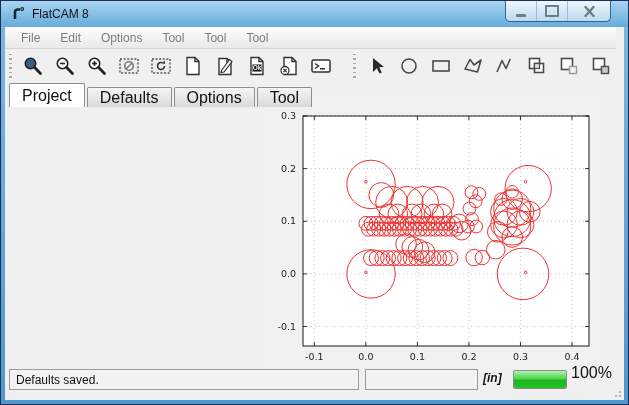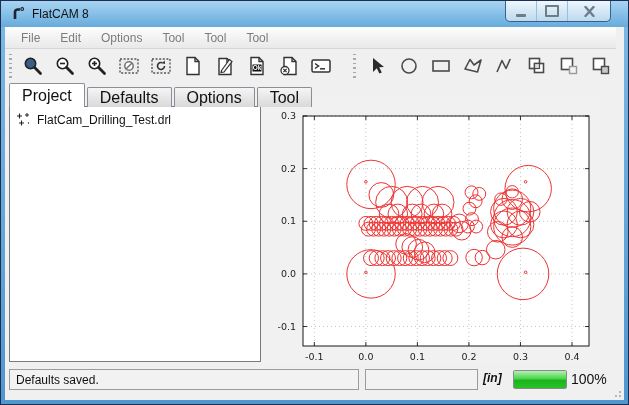--- a/index.html
+++ b/index.html
@@ -36,21 +36,21 @@
   .tree-item{display:flex;align-items:center;gap:6px;padding:5px 4px 0 6px;font-size:12px;color:#111;}
   .figure{position:absolute;left:258px;top:68px;width:336px;height:267px;background:#f1f1f1;}
   .statusbar{position:absolute;left:0;right:0;bottom:0;height:36px;background:#f0f0f0;padding-left:32px;}
   .status-panel{position:absolute;top:5px;height:21px;box-sizing:border-box;
     border:1px solid #9b9b9b;background:#f2f2f2;font-size:12px;color:#111;
     display:flex;align-items:center;padding:0 6px;}
   .units-label{position:absolute;top:7px;font-size:12px;font-weight:bold;color:#111;}
   .progress{position:absolute;top:6px;left:508px;width:54px;height:19px;box-sizing:border-box;
     border:1px solid #8a8a8a;background:#e9e9e9;border-radius:2px;overflow:hidden;}
   .progress-fill{height:100%;background:linear-gradient(180deg,#b3f0b3 0%,#49d649 45%,#1db31d 55%,#27c227 100%);}
-  .progress-pct{position:absolute;top:7px;left:566px;font-size:14px;color:#111;}
+  .progress-pct{position:absolute;top:0;left:566px;font-size:16px;color:#111;}
   .grip{position:absolute;right:2px;bottom:2px;width:12px;height:12px;}
   .grip i{position:absolute;width:2px;height:2px;background:#b5b5b5;}
   .grip i:nth-child(1){right:1px;bottom:1px;}
   .grip i:nth-child(2){right:5px;bottom:1px;}
   .grip i:nth-child(3){right:1px;bottom:5px;}
   svg.icon{display:block;}
 </style>
 </head>
 <body>
 
@@ -211,31 +211,20 @@
       </button>
     </div>
 
     <div class="tabbar">
       <div class="tab active">Project</div>
       <div class="tab">Defaults</div>
       <div class="tab">Options</div>
       <div class="tab">Tool</div>
     </div>
 
-    <div class="tree-panel">
-      <div class="tree-item">
-        <svg width="15" height="15" viewBox="0 0 15 15">
-          <path d="M1 4 H6 M3.5 1.5 V6.5" stroke="#222" stroke-width="1.1"></path>
-          <path d="M9 3 H13 M11 1 V5" stroke="#222" stroke-width="1.0"></path>
-          <path d="M3 11 H8 M5.5 8.5 V13.5" stroke="#222" stroke-width="1.1"></path>
-          <circle cx="12.5" cy="11" r="0.7" fill="#222"></circle>
-        </svg>
-        <span>FlatCam_Drilling_Test.drl</span>
-      </div>
-    </div>
 
     <div class="figure">
       <div id="plot-canvas"><svg width="336" height="267">
             <rect x="40" y="21" width="286" height="230" fill="#ffffff"></rect>
             <line x1="51.33693693693694" y1="21" x2="51.33693693693694" y2="251" stroke="#c6c6c6" stroke-width="1" stroke-dasharray="1,3"></line>
             <line x1="102.86846846846848" y1="21" x2="102.86846846846848" y2="251" stroke="#c6c6c6" stroke-width="1" stroke-dasharray="1,3"></line>
             <line x1="154.40000000000003" y1="21" x2="154.40000000000003" y2="251" stroke="#c6c6c6" stroke-width="1" stroke-dasharray="1,3"></line>
             <line x1="205.93153153153156" y1="21" x2="205.93153153153156" y2="251" stroke="#c6c6c6" stroke-width="1" stroke-dasharray="1,3"></line>
             <line x1="257.46306306306303" y1="21" x2="257.46306306306303" y2="251" stroke="#c6c6c6" stroke-width="1" stroke-dasharray="1,3"></line>
             <line x1="308.9945945945946" y1="21" x2="308.9945945945946" y2="251" stroke="#c6c6c6" stroke-width="1" stroke-dasharray="1,3"></line>

